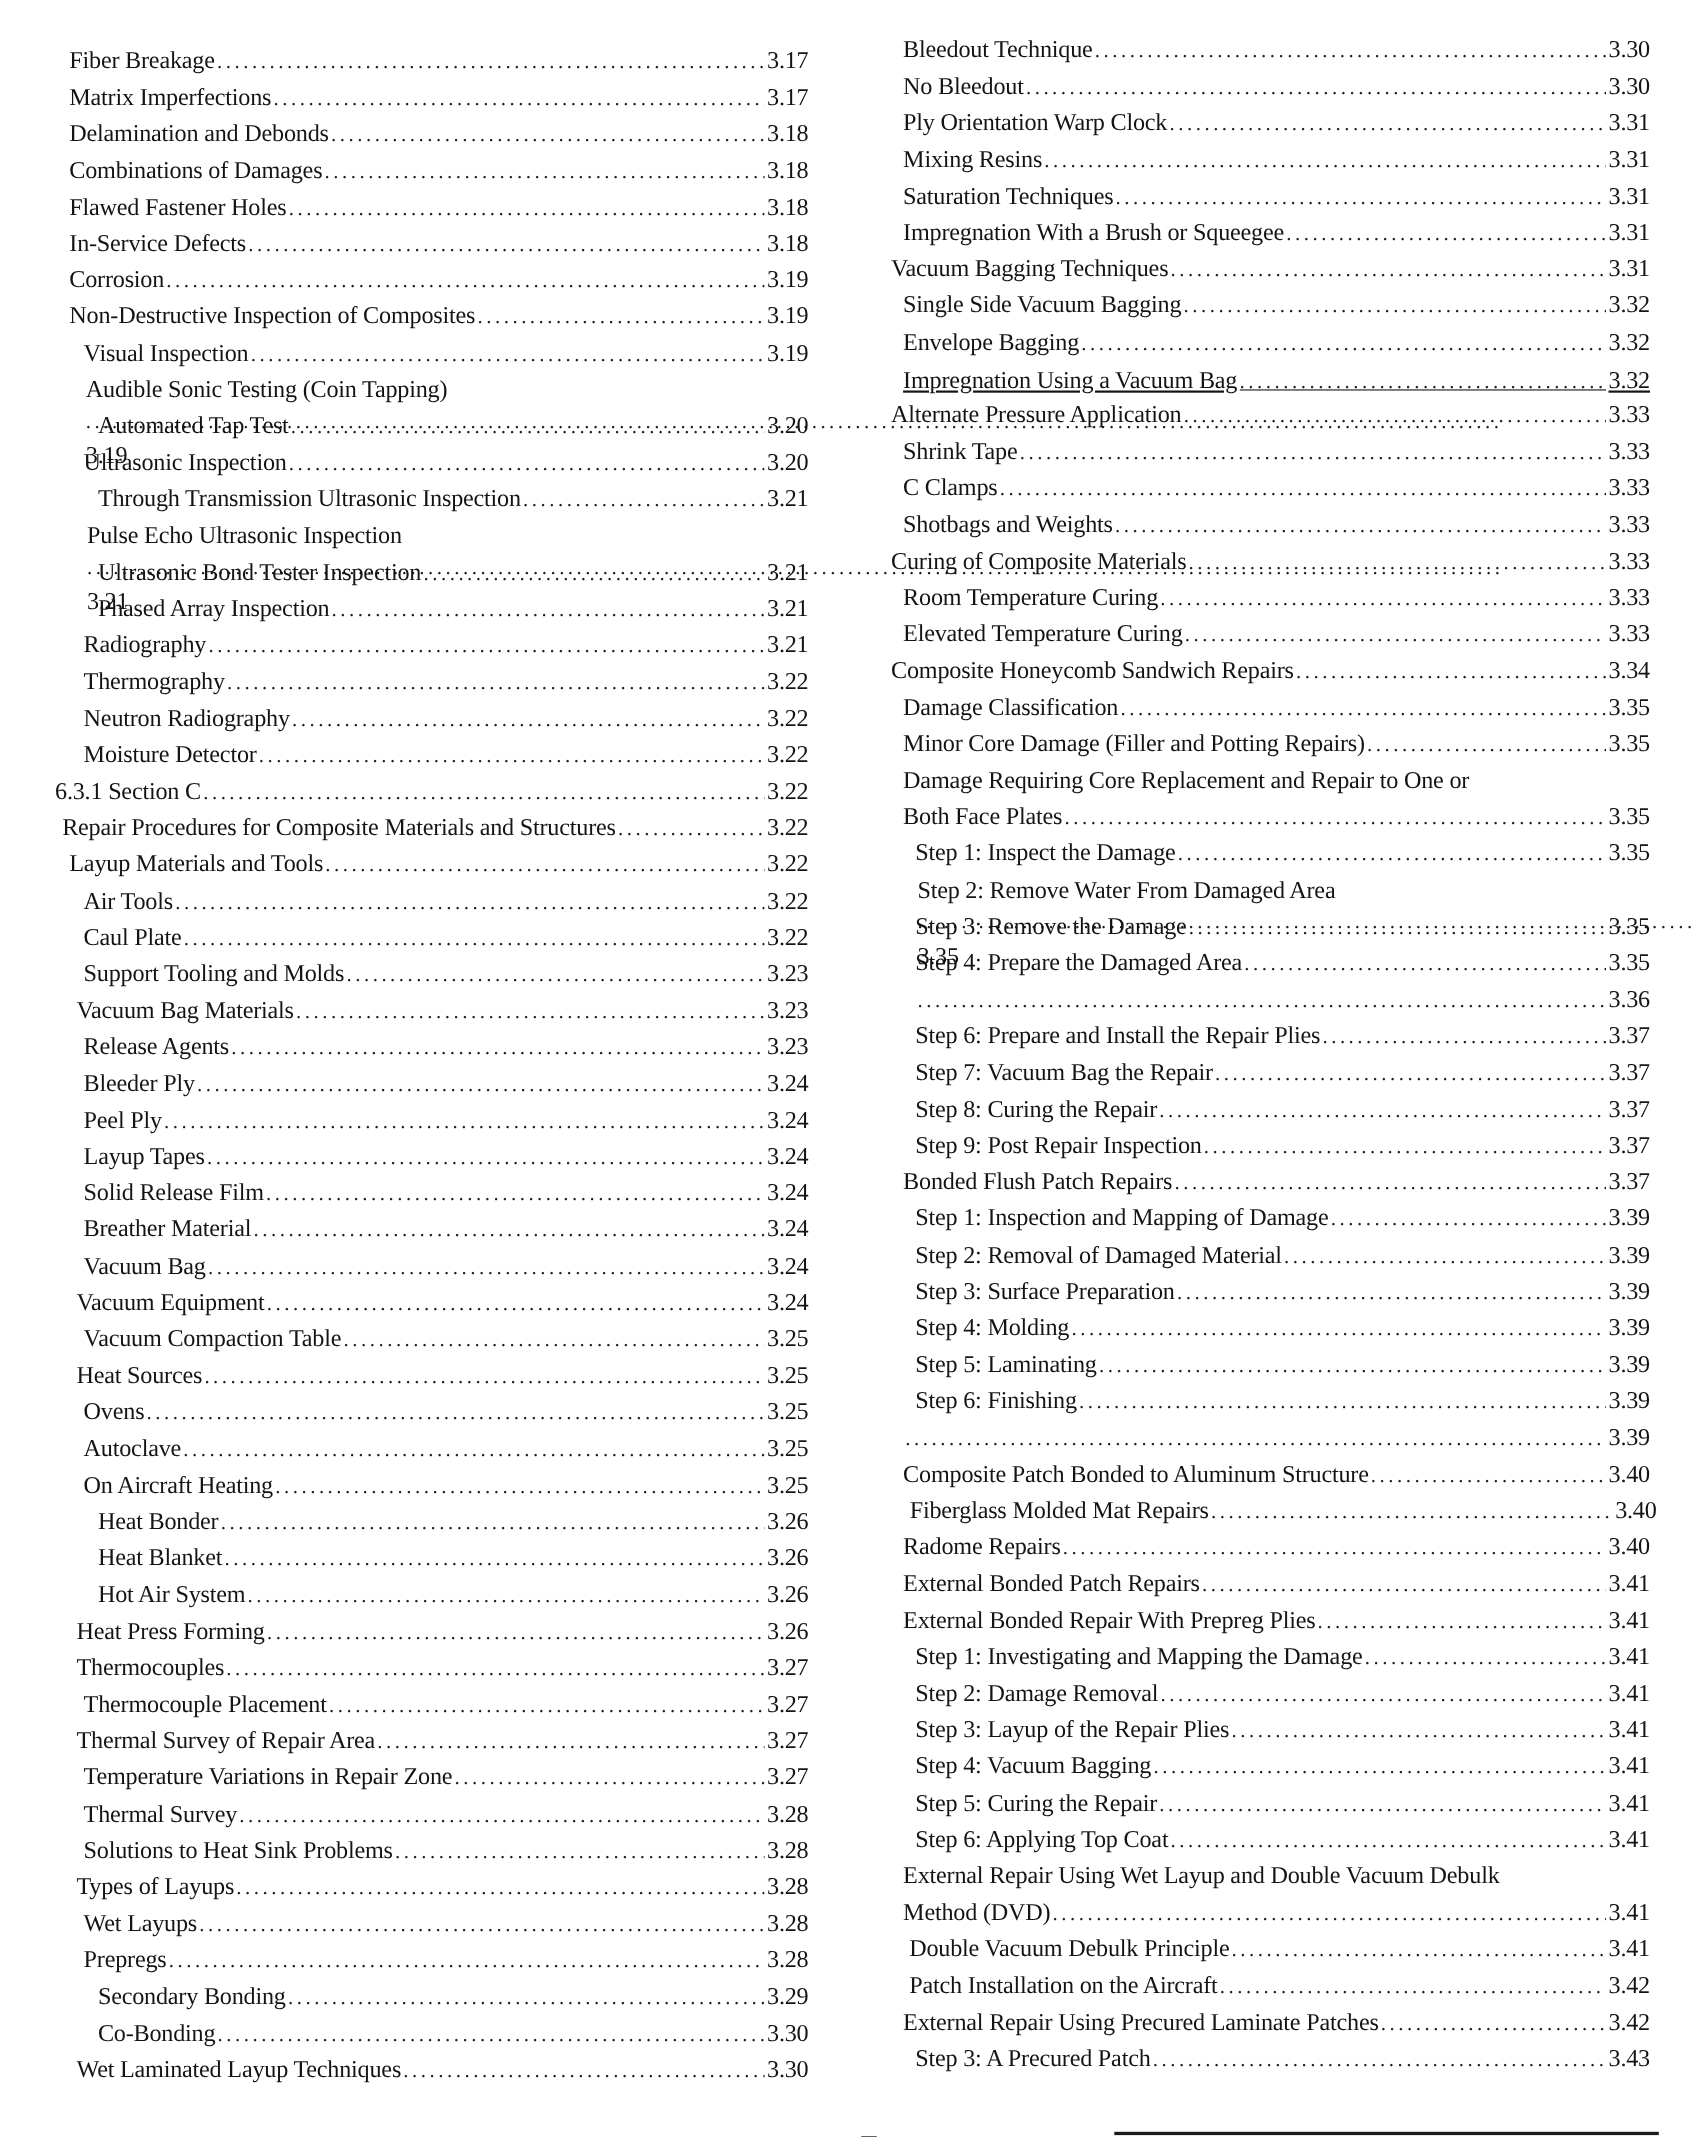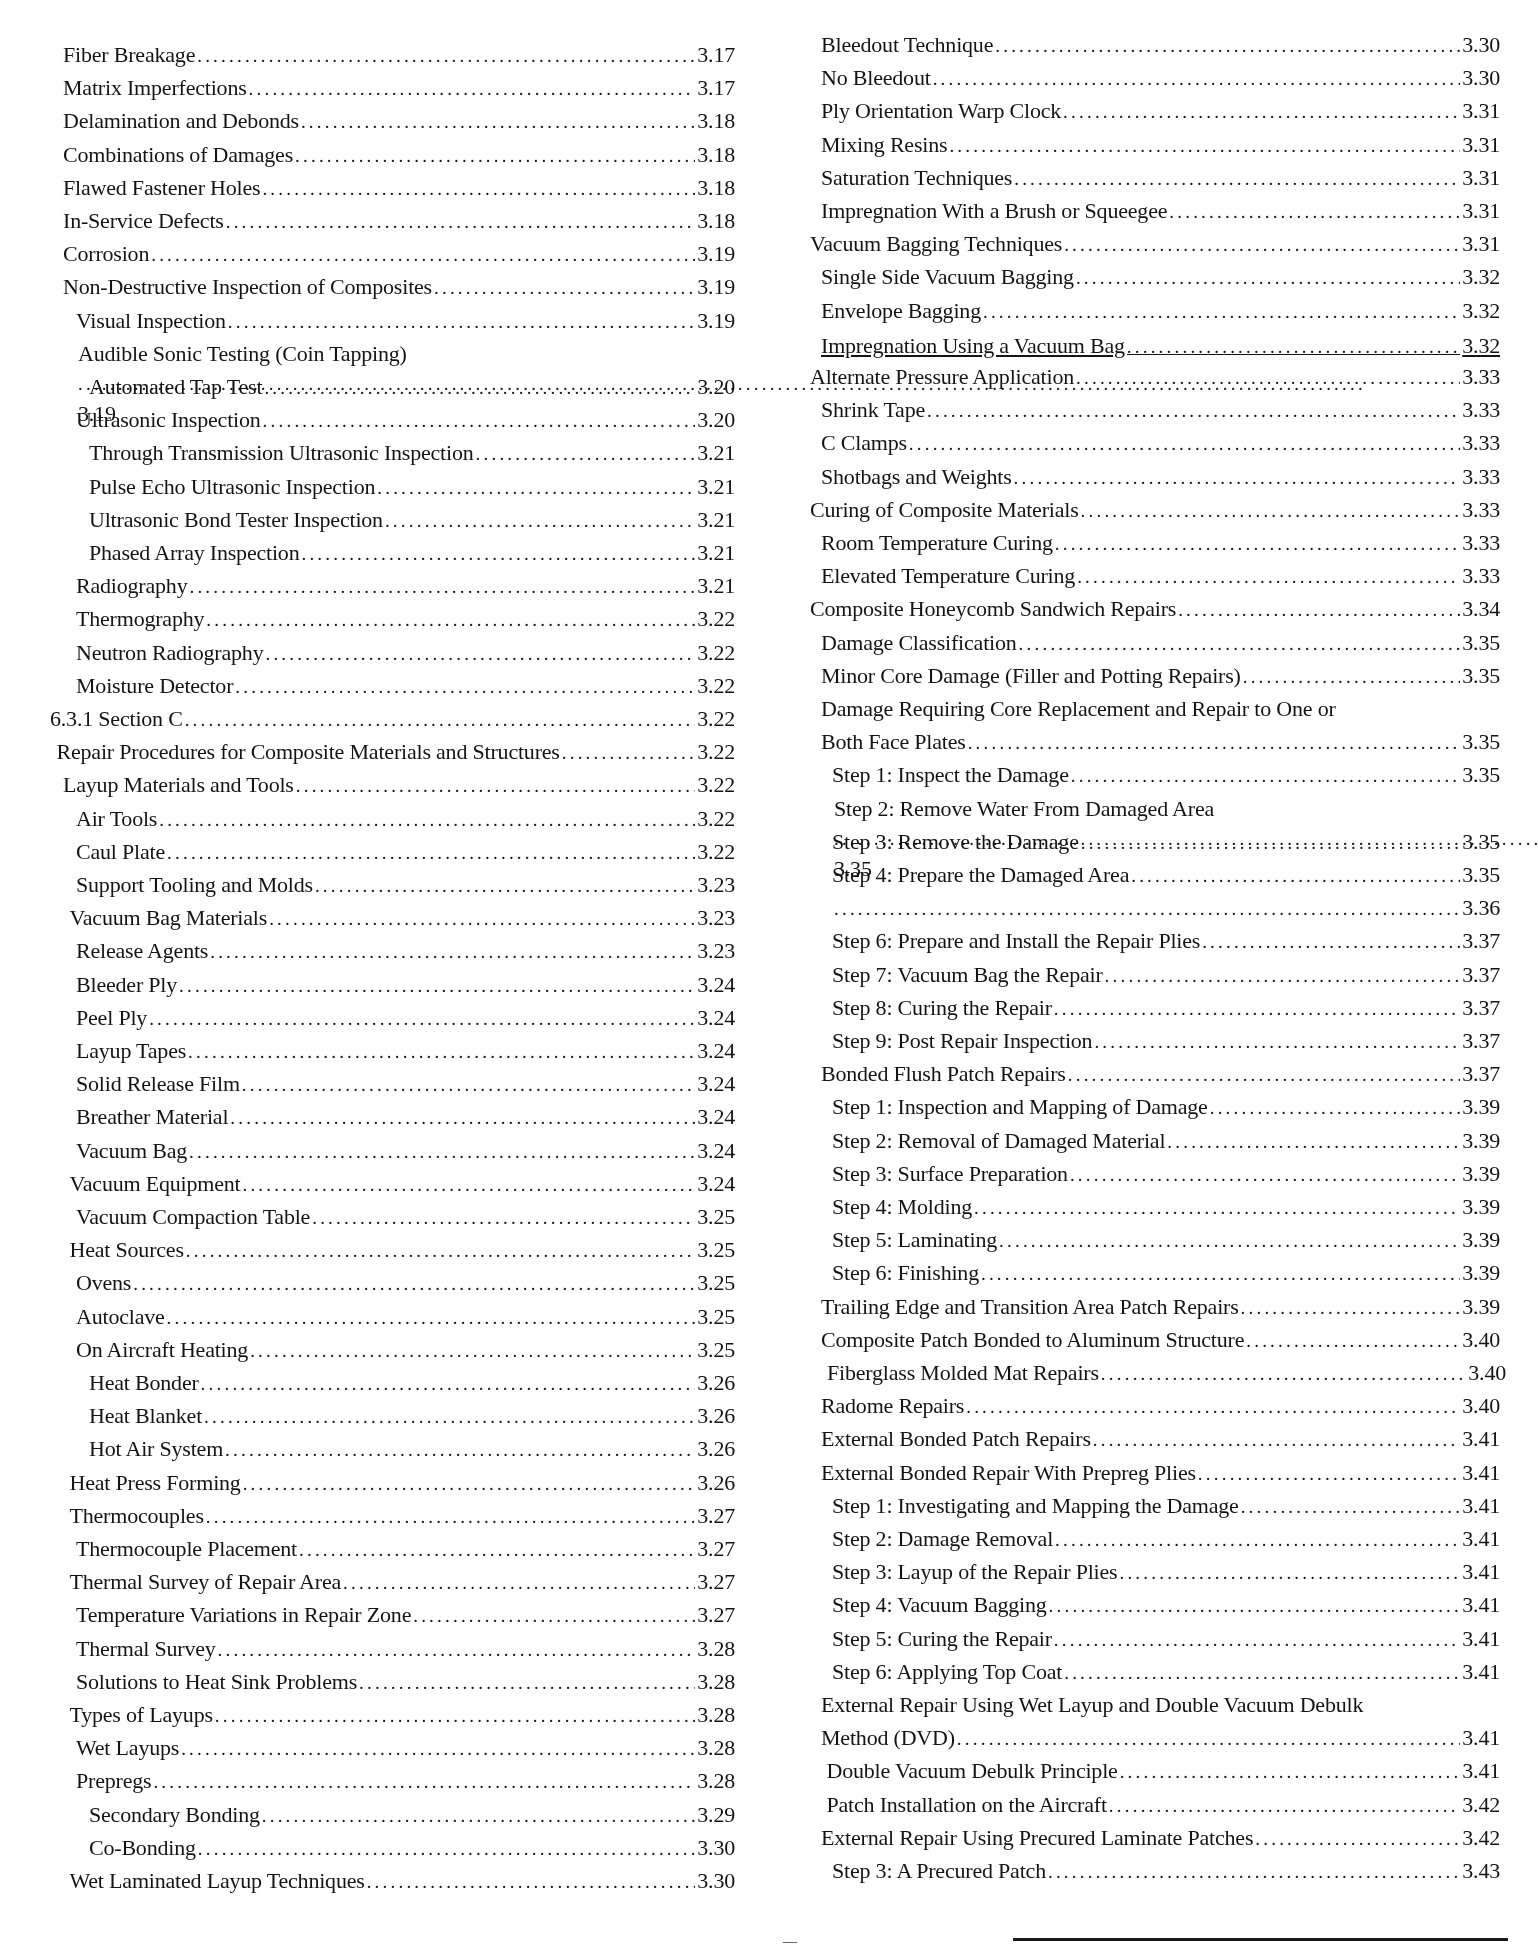--- a/index.html
+++ b/index.html
@@ -95,21 +95,21 @@
     <div class="entry" style="top: 405.2px; left: 76px; width: 659px;">
       <span class="title">Ultrasonic Inspection</span>
       <span class="dots"></span>
       <span class="page">3.20</span>
     </div>
     <div class="entry" style="top: 438.4px; left: 89px; width: 646px;">
       <span class="title">Through Transmission Ultrasonic Inspection</span>
       <span class="dots"></span>
       <span class="page">3.21</span>
     </div>
-    <div class="entry" style="top: 471.6px; left: 89px; width: 646px;">
+    <div class="entry" style="top: 471.6px; left: 77px; width: 646px; flex-direction: column;">
       <span class="title">Pulse Echo Ultrasonic Inspection</span>
       <span class="dots"></span>
       <span class="page">3.21</span>
     </div>
     <div class="entry" style="top: 504.8px; left: 89px; width: 646px;">
       <span class="title">Ultrasonic Bond Tester Inspection</span>
       <span class="dots"></span>
       <span class="page">3.21</span>
     </div>
     <div class="entry" style="top: 538px; left: 89px; width: 646px;">
@@ -501,21 +501,20 @@
       <span class="title">Step 5: Laminating</span>
       <span class="dots"></span>
       <span class="page">3.39</span>
     </div>
     <div class="entry" style="top: 1258.4px; left: 32px; width: 668px;">
       <span class="title">Step 6: Finishing</span>
       <span class="dots"></span>
       <span class="page">3.39</span>
     </div>
     <div class="entry" style="top: 1291.6px; left: 21px; width: 679px;">
-      <span class="title">Trailing Edge and Transition Area Patch Repairs</span>
       <span class="dots"></span>
       <span class="page">3.39</span>
     </div>
     <div class="entry" style="top: 1324.8px; left: 21px; width: 679px;">
       <span class="title">Composite Patch Bonded to Aluminum Structure</span>
       <span class="dots"></span>
       <span class="page">3.40</span>
     </div>
     <div class="entry" style="top: 1358px; left: 27px; width: 679px;">
       <span class="title">Fiberglass Molded Mat Repairs</span>

